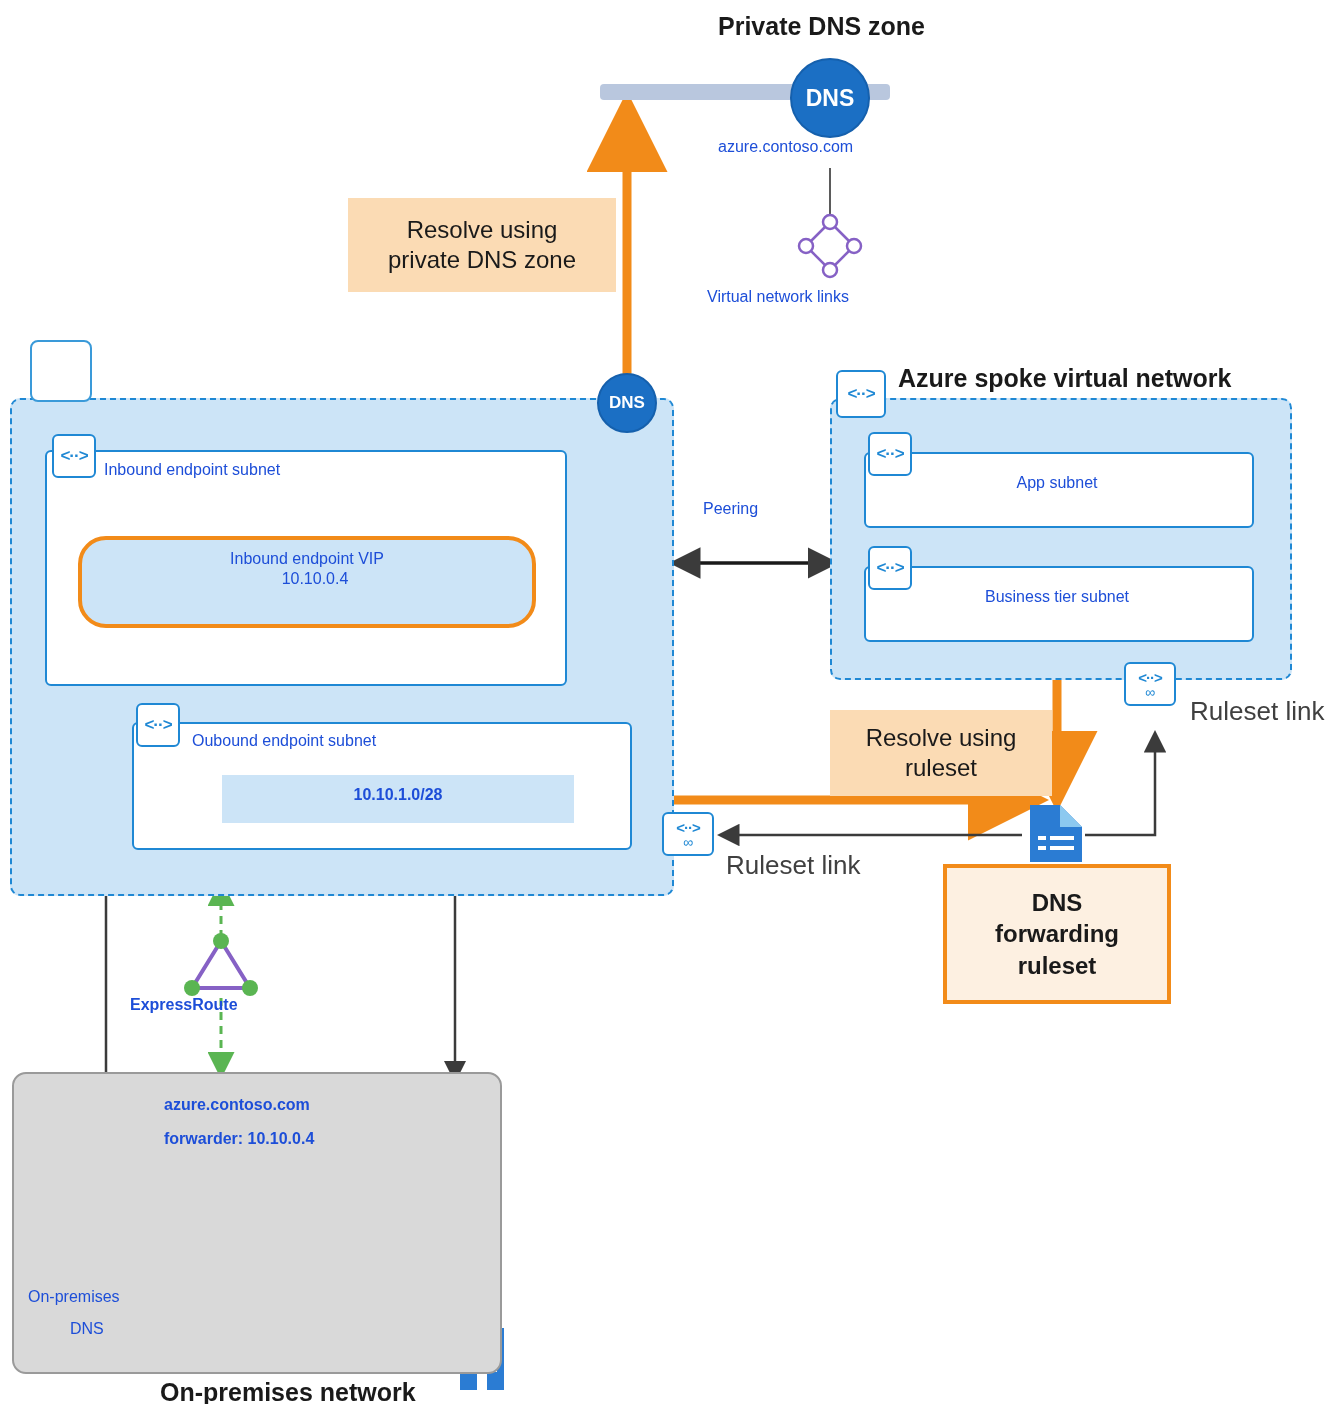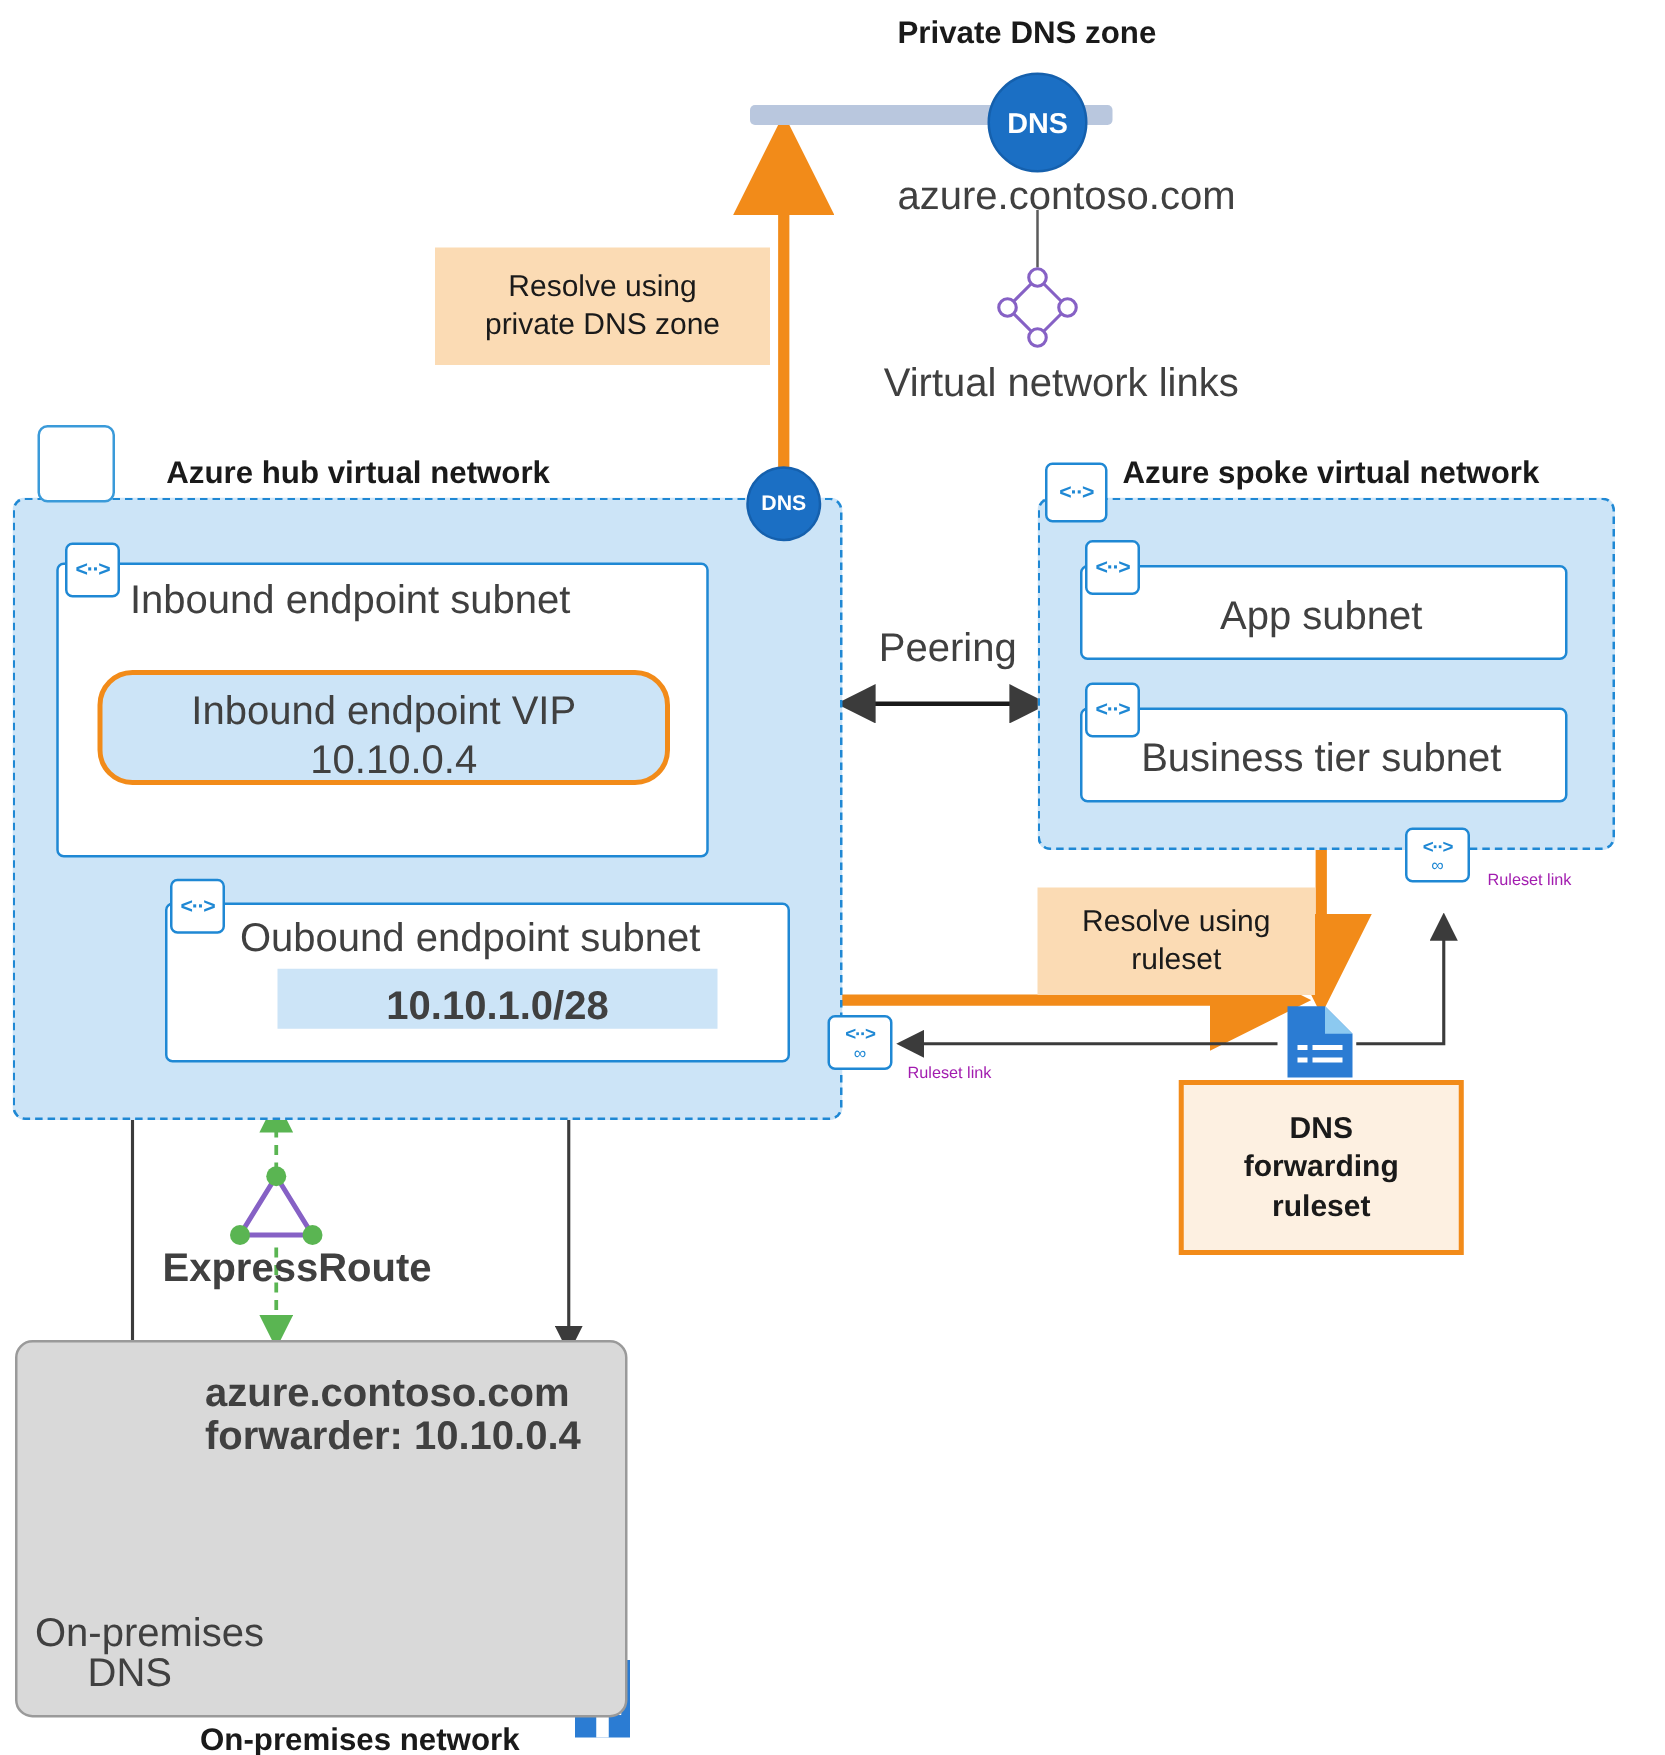--- a/index.html
+++ b/index.html
@@ -28,27 +28,27 @@
   }
 
   
   .t-title {
     font-size: 25px;
     font-weight: bold;
     color: #1a1a1a;
     white-space: nowrap;
   }
   .t-reg {
-    font-size: 32px;
+    font-size: 16px;
+    color: #1d4ed8;
+    white-space: nowrap;
+  }
+  .t-small {
+    font-size: 26px;
     color: #404040;
-    white-space: nowrap;
-  }
-  .t-small {
-    font-size: 13px;
-    color: #a21caf;
     white-space: nowrap;
   }
   .t-bold {
     font-weight: bold;
   }
   .center { text-align: center; }
 
   
   .vnet-box {
     border: 2px dashed #1f88d4;
@@ -299,21 +299,20 @@
   <div class="abs dns-zone-bar" style="left:600px; top:84px; width:290px; height:16px;"></div>
   <div class="abs dns-circle" style="left:790px; top:58px; width:80px; height:80px; font-size:23px;">DNS</div>
   <div class="abs t-reg" style="left:718px; top:138px;">azure.contoso.com</div>
   <div class="abs t-reg" style="left:707px; top:288px;">Virtual network links</div>
 
   <div class="abs callout" style="left:348px; top:198px; width:268px; height:94px; white-space:pre-line;">Resolve using
 private DNS zone</div>
 
   <div class="abs vnet-box" style="left:10px; top:398px; width:660px; height:494px;"></div>
   <div class="abs icon-vnet" style="left:30px; top:340px;"></div>
-  <div class="abs t-title" style="left:133px; top:364px;">Azure hub virtual network</div>
   <div class="abs dns-circle" style="left:597px; top:373px; width:60px; height:60px; font-size:17px;">DNS</div>
 
   <div class="abs subnet-box" style="left:45px; top:450px; width:518px; height:232px;"></div>
   <div class="abs icon-subnet" style="left:52px; top:434px;">&lt;··&gt;</div>
   <div class="abs t-reg" style="left:104px; top:461px;">Inbound endpoint subnet</div>
   <div class="abs vip-box" style="left:78px; top:536px; width:450px; height:84px;border-radius:28px;">
     <div class="t-reg center" style="margin-top:10px;">Inbound endpoint VIP</div>
     <div class="t-reg center" style="margin-top:2px;margin-left:16px;">10.10.0.4</div>
   </div>
 

